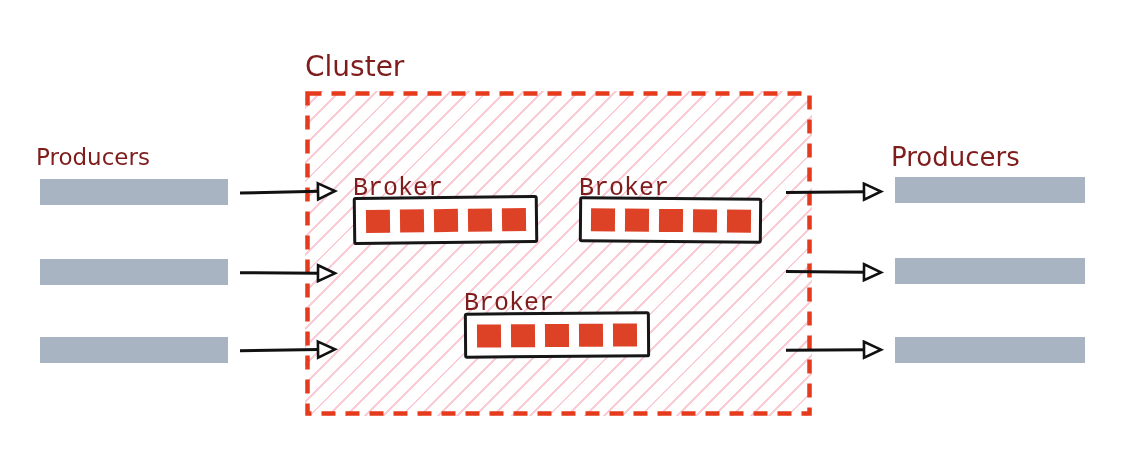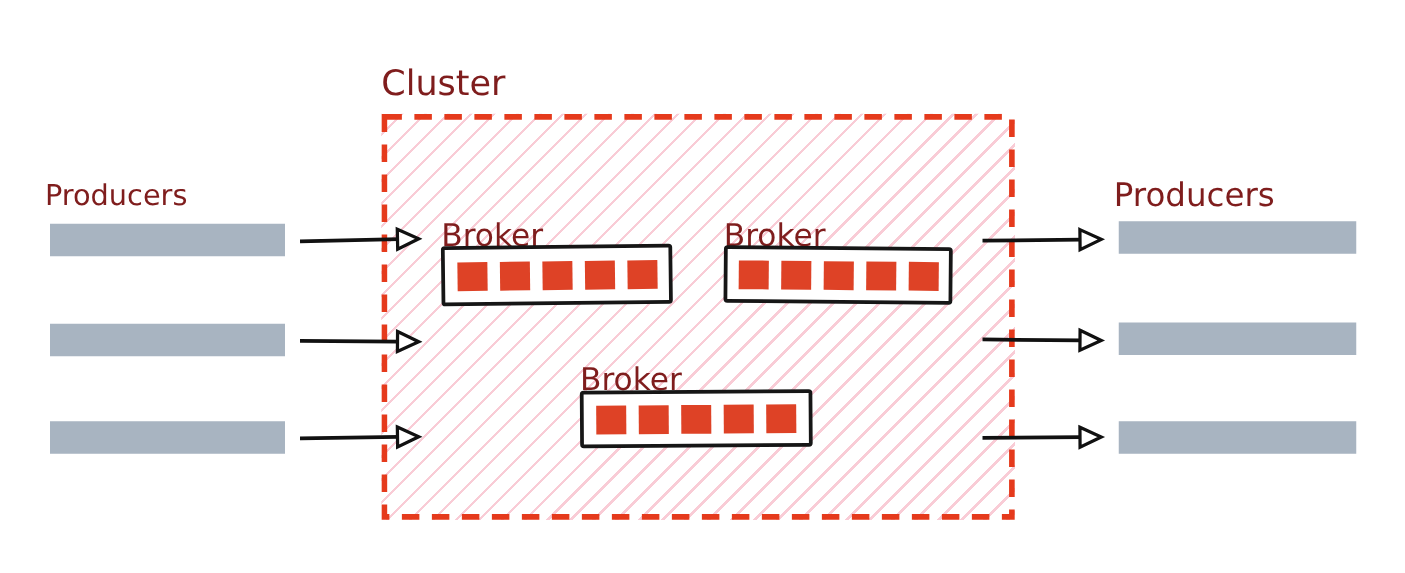--- a/index.html
+++ b/index.html
@@ -60,21 +60,21 @@
     border:3px solid #161616;
     border-radius:3px;
     display:flex;align-items:center;justify-content:center;
     gap:10px;
     box-sizing:border-box;
   }
   .broker-1{left:353px;top:196px;width:185px;height:48px;transform:rotate(-0.7deg);}
   .broker-2{left:579px;top:197px;width:183px;height:46px;transform:rotate(0.5deg);}
   .broker-3{left:464px;top:312px;width:186px;height:46px;transform:rotate(-0.4deg);}
   .partition{width:24px;height:23px;background:#de4226;}
-  .broker-label{position:absolute;font-size:25px;line-height:28px;}
+  .broker-label{position:absolute;font-size:25px;line-height:28px;font-family:Liberation Mono, monospace;}
   .broker-label-1{left:353px;top:159px;width:185px;}
   .broker-label-2{left:579px;top:159px;width:183px;}
   .broker-label-3{left:464px;top:274px;width:186px;}
 </style>
 </head>
 <body>
 
 <div class="diagram">
 
   <div class="label cluster-title">Cluster</div>

